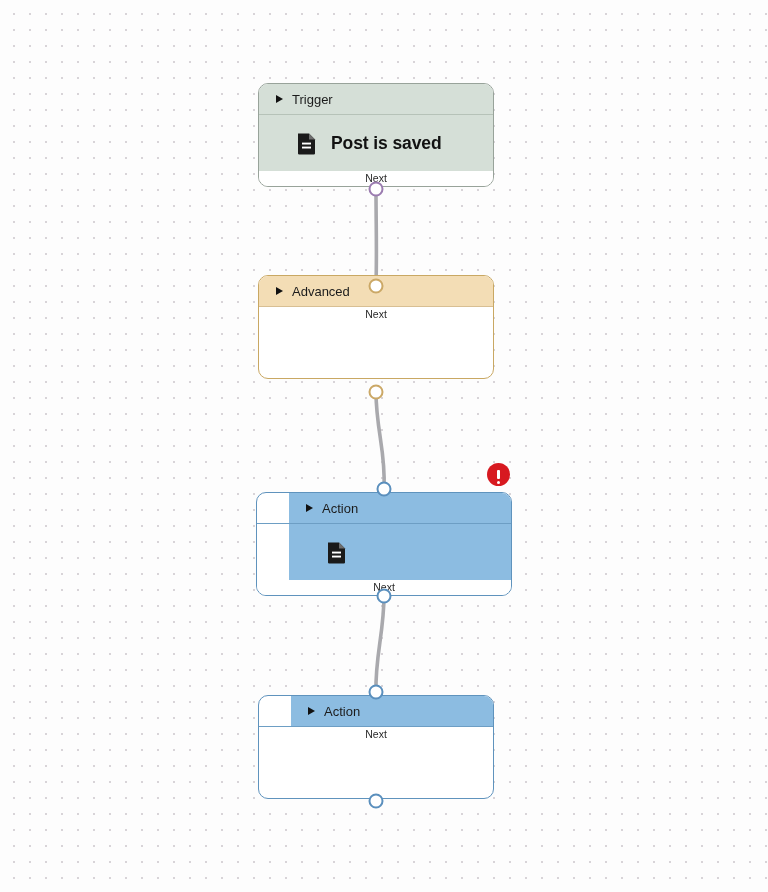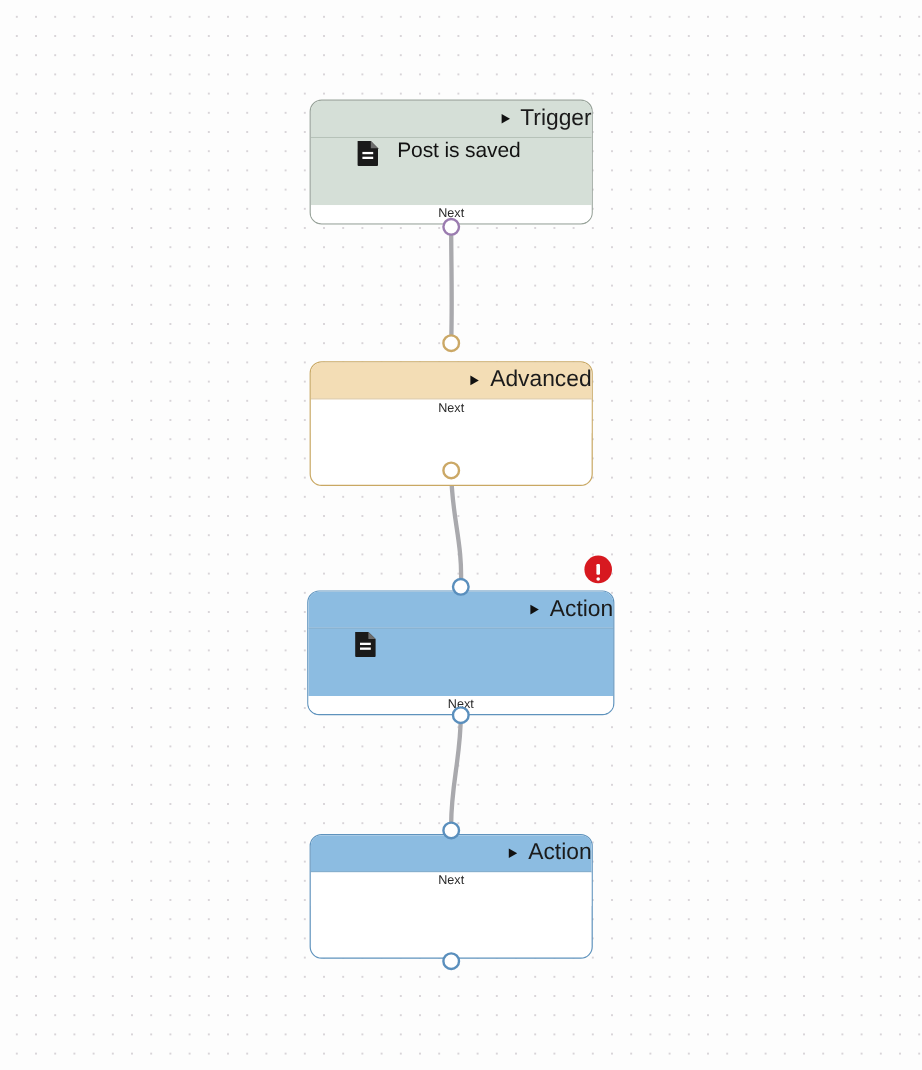--- a/index.html
+++ b/index.html
@@ -41,42 +41,43 @@
     background: #ffffff;
     overflow: hidden;
     z-index: 3;
     box-sizing: border-box;
   }
   .node-header {
     display: flex;
     align-items: center;
     height: 30px;
     padding-left: 17px;
-    font-size: 19px;
+    font-size: 13px;
     color: #1b1b1b;
     box-sizing: border-box;
-    justify-content: flex-end;
   }
   .caret {
     width: 0; height: 0;
     border-left: 7px solid #111;
     border-top: 4.6px solid transparent;
     border-bottom: 4.6px solid transparent;
     margin-right: 9px;
     flex: none;
   }
   .divider {
     height: 1px;
     width: 100%;
   }
   .node-body {
     display: flex;
+    align-items: center;
     padding: 0 14px 0 36px;
     height: 56px;
     box-sizing: border-box;
+    font-weight: bold;
   }
   .node-icon {
     flex: none;
     width: 22px;
     height: 24px;
     margin-right: 14px;
     display: flex;
     align-items: center;
     justify-content: center;
   }
@@ -101,21 +102,21 @@
   
   .n-trigger  .node-header,
   .n-trigger  .node-body  { background: #d5dfd7; }
   .n-trigger  .divider    { background: #b6c2b8; }
 
   .n-advanced .node-header,
   .n-advanced .node-body  { background: #f3ddb5; }
   .n-advanced .divider    { background: #d8bf93; }
 
   .n-action   .node-header,
-  .n-action   .node-body  { background: #8cbce1; }
+  .n-action   .node-body  { background: #8cbce1; margin-left: 32px; }
   .n-action   .divider    { background: #6d9ec4; }
 
   .n-trigger  { border-color: #98a39a; }
   .n-advanced { border-color: #c9a863; }
   .n-action   { border-color: #5f93bd; }
 
   
   .port {
     position: absolute;
     width: 15px;
@@ -186,21 +187,21 @@
         </svg>
       </span>
       <span class="node-label">Post is saved</span>
     </div>
     <div class="node-footer">
       <span>Next</span>
     </div>
   </div>
   <div class="port port-purple" style="left:376px; top:189px;"></div>
 
-  <div class="node n-advanced" style="left:258px; top:301px; width:236px; height:104px;">
+  <div class="node n-advanced" style="left:258px; top:275px; width:236px; height:104px;">
     <div class="node-header">
       <span class="caret"></span>
       <span>Advanced</span>
     </div>
     <div class="divider"></div>
     <div class="node-footer">
       <span>Next</span>
     </div>
   </div>
   <div class="port port-tan" style="left:376px; top:286px;"></div>

